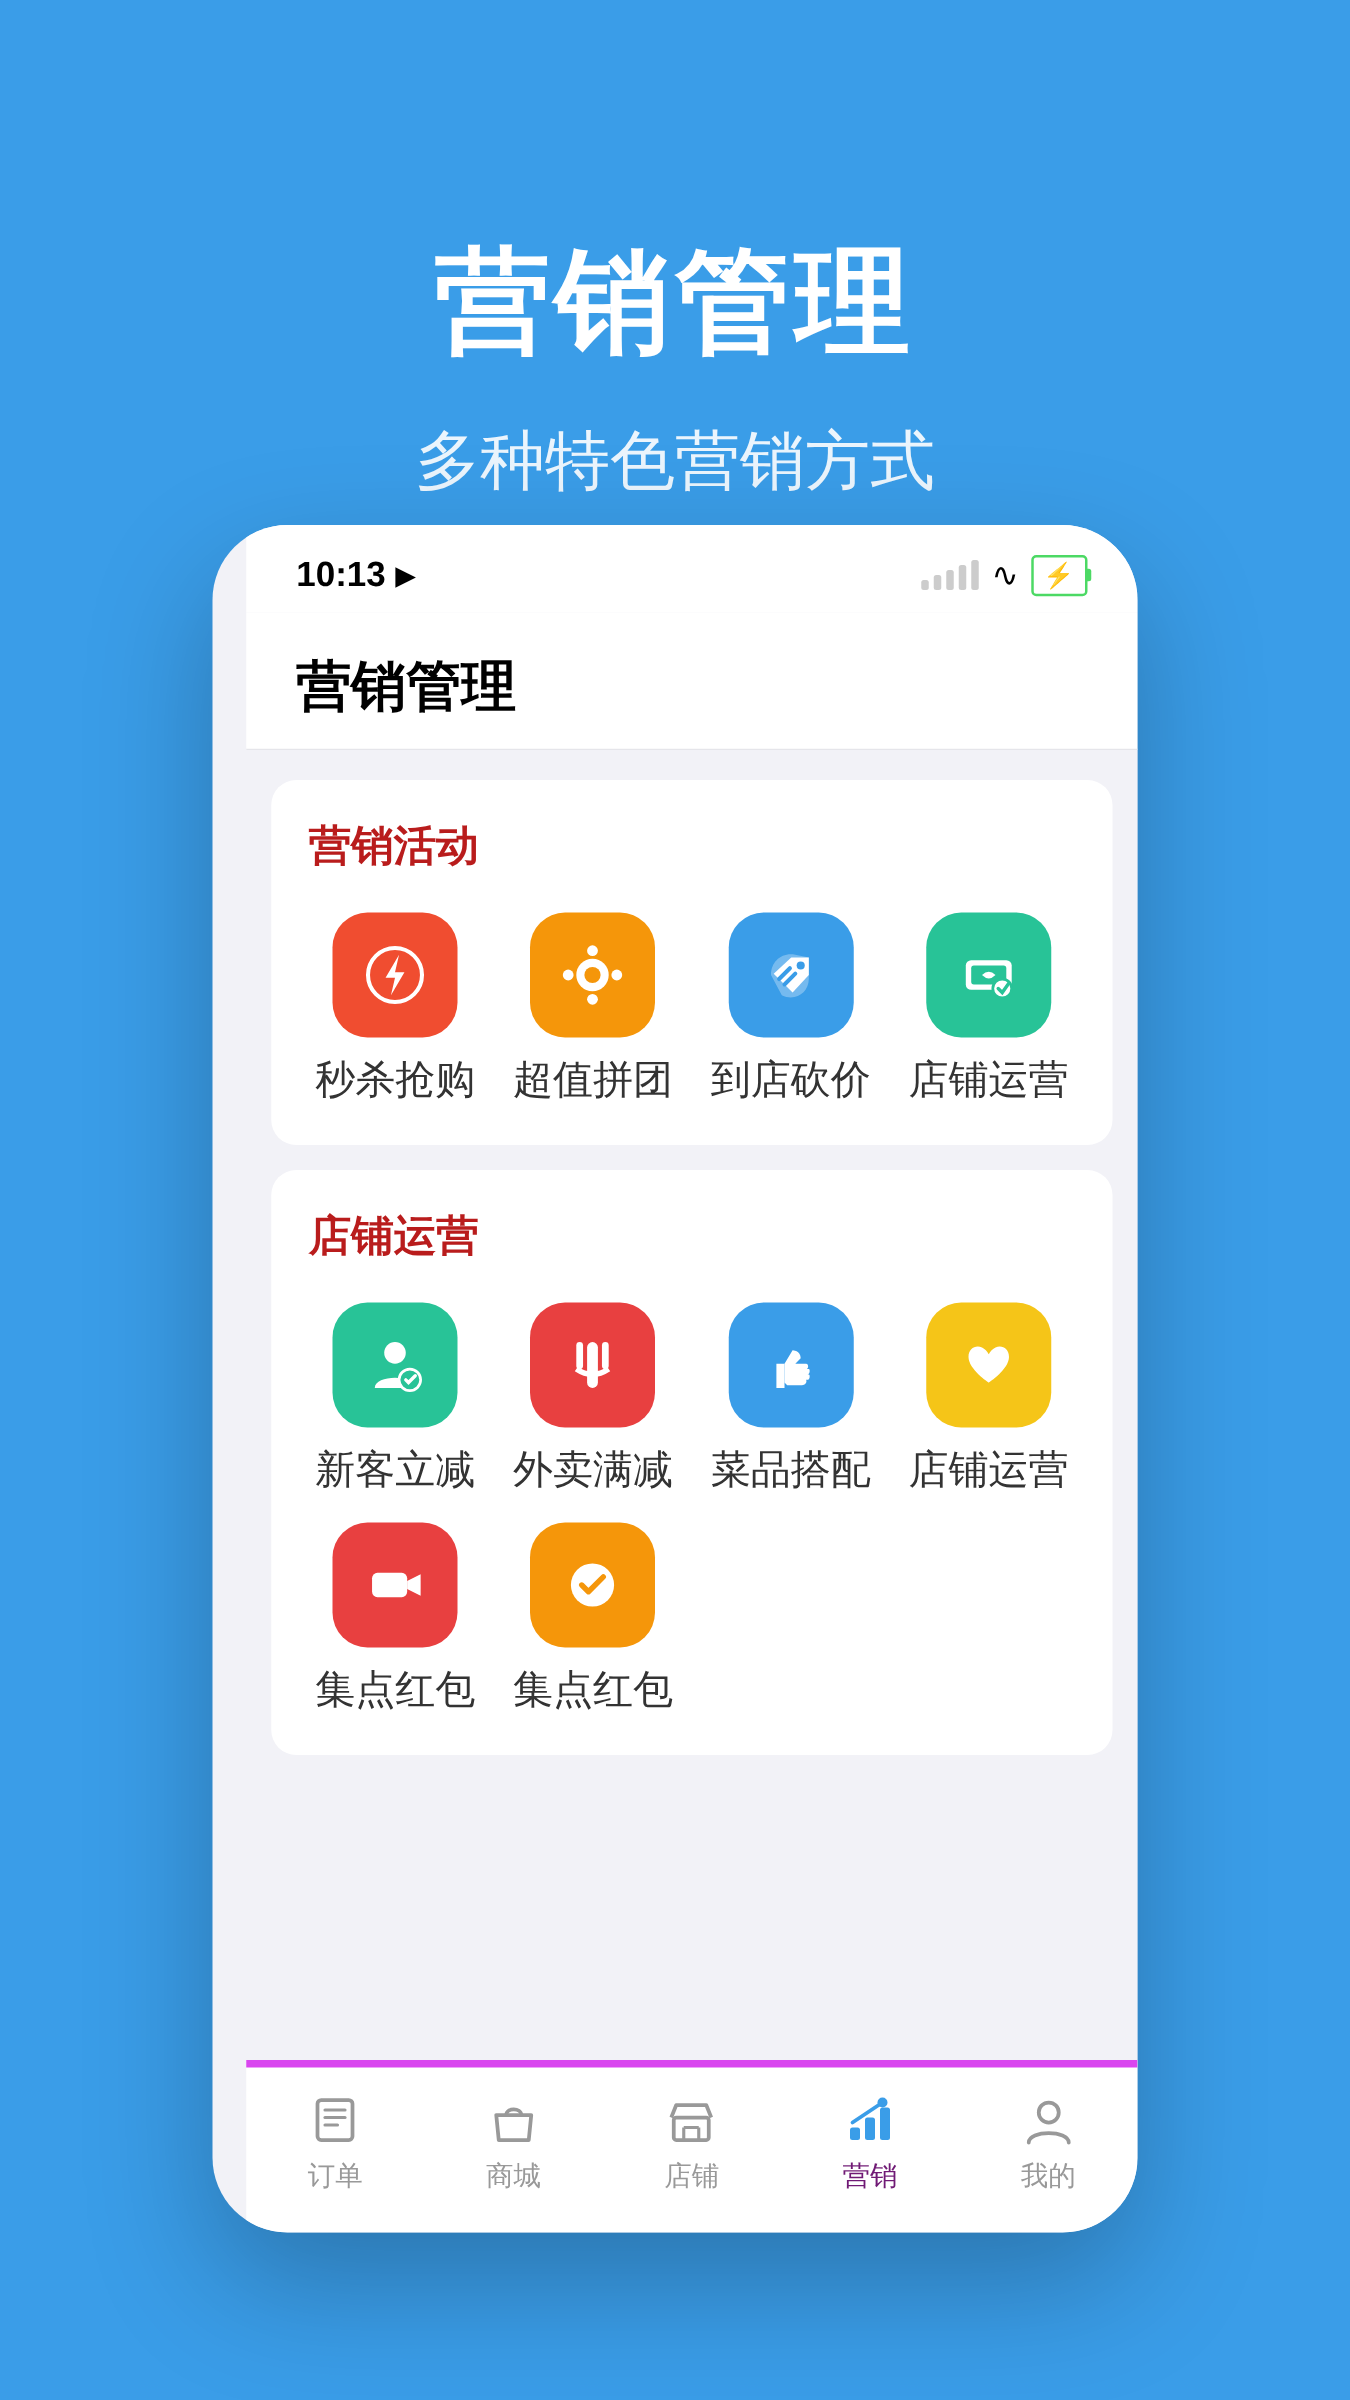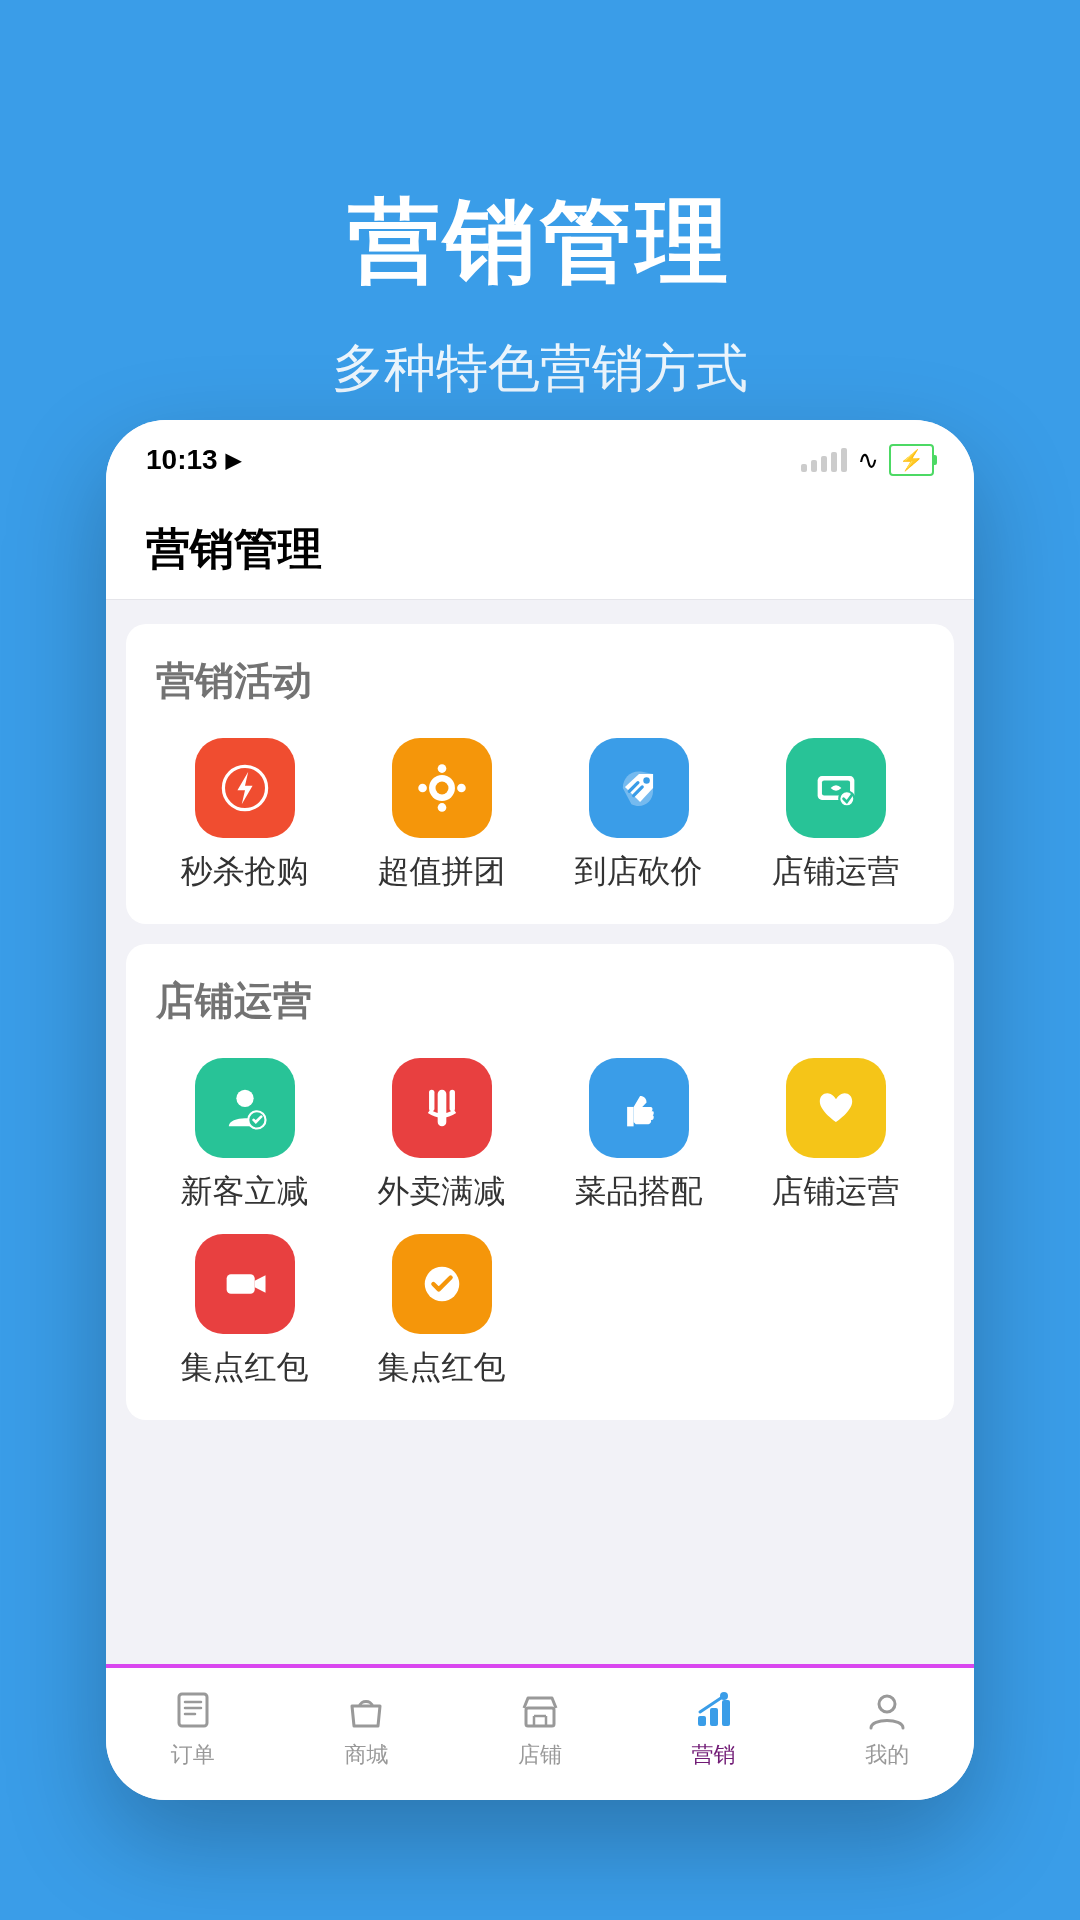--- a/index.html
+++ b/index.html
@@ -31,25 +31,26 @@
       color: rgba(255,255,255,0.9);
       font-weight: 400;
     }
 
     
     .phone-mockup {
       position: absolute;
       top: 420px;
       left: 50%;
       transform: translateX(-50%);
-      width: 868px;
+      width: 740px;
       background: #f2f2f7;
       border-radius: 60px;
       box-shadow: 0 40px 100px rgba(0,0,0,0.25);
       overflow: hidden;
+      padding-left: 27px;
     }
 
     
     .status-bar {
       background: white;
       display: flex;
       justify-content: space-between;
       align-items: center;
       padding: 20px 40px 10px;
       height: 70px;
@@ -97,23 +98,23 @@
     }
 
     
     .section-card {
       background: white;
       border-radius: 20px;
       padding: 30px;
       margin-bottom: 20px;
     }
     .section-title {
-      font-size: 39px;
+      font-size: 34px;
       font-weight: 600;
-      color: #737373;
+      color: #b91c1c;
       margin-bottom: 30px;
     }
 
     
     .icon-grid {
       display: grid;
       grid-template-columns: repeat(4, 1fr);
       gap: 20px;
     }
     .icon-item {
@@ -157,21 +158,21 @@
       gap: 20px;
     }
 
     
     .bottom-nav {
       background: white;
       display: flex;
       justify-content: space-around;
       align-items: center;
       padding: 20px 0 30px;
-      border-top: 4px solid #d946ef;
+      border-top: 6px solid #d946ef;
     }
     .nav-item {
       display: flex;
       flex-direction: column;
       align-items: center;
       gap: 8px;
       cursor: pointer;
       min-width: 120px;
     }
     .nav-label {

